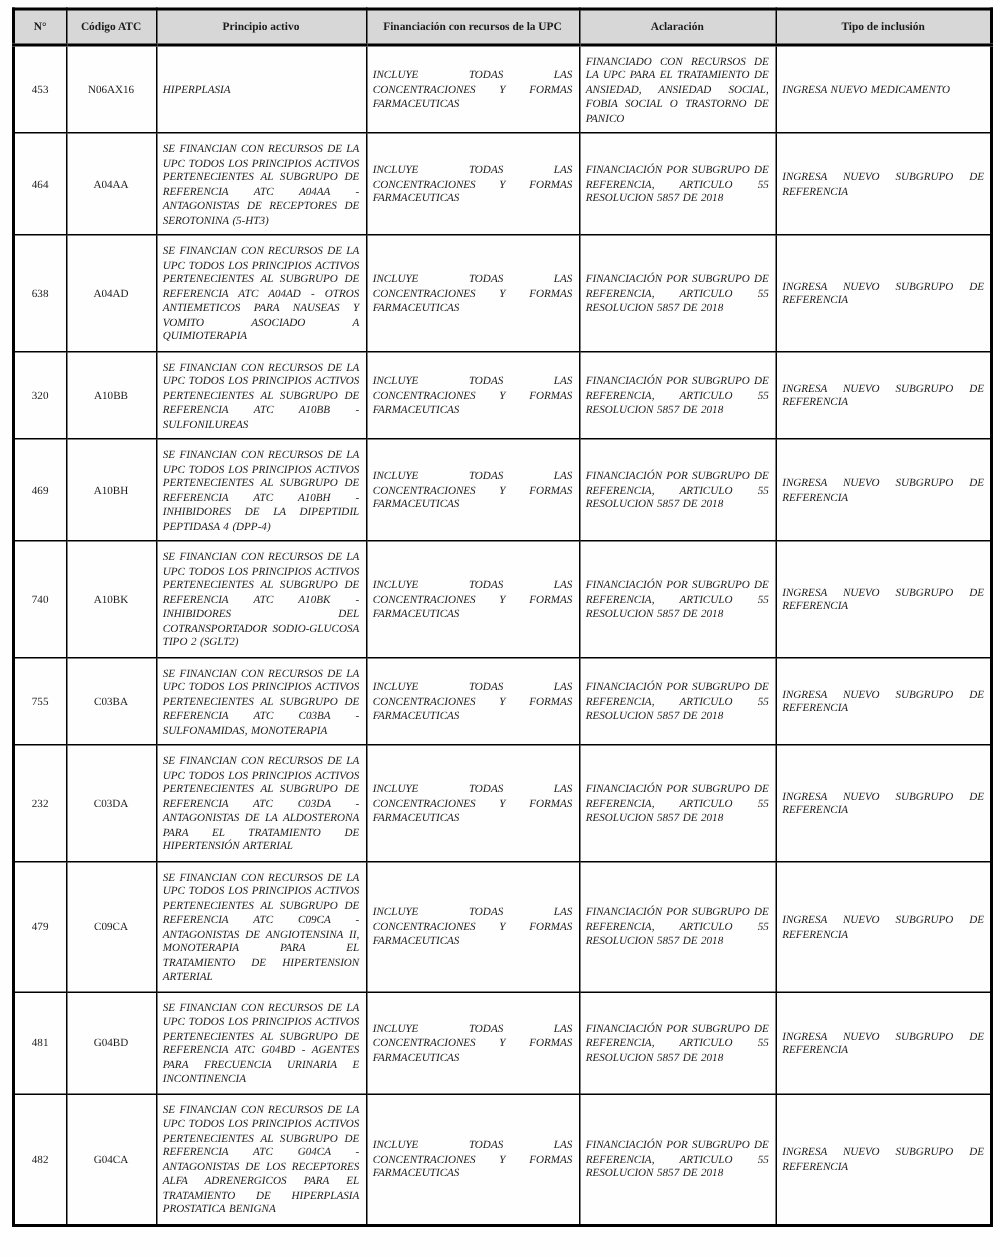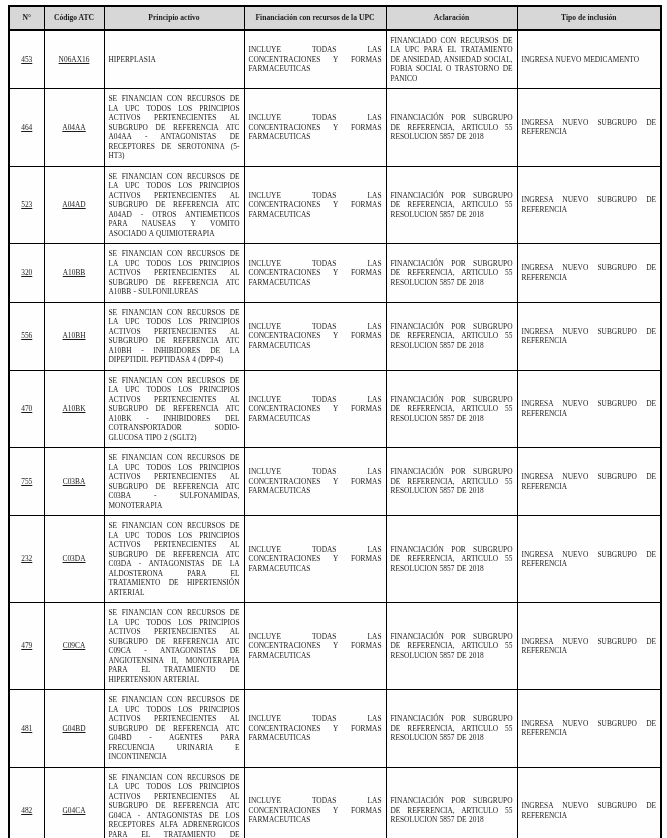--- a/index.html
+++ b/index.html
@@ -45,25 +45,25 @@
   td {
     border: 1px solid #000;
     font-size: 7.4px;
     line-height: 9.5px;
     vertical-align: middle;
     padding: 5px 4px;
     word-spacing: 0.5px;
   }
   td.col-num, td.col-atc {
     text-align: center;
-    text-decoration: underline;
   }
   td.col-principio, td.col-fin, td.col-acl, td.col-tipo {
     text-align: justify;
     text-justify: inter-word;
+    font-style: italic;
   }
 </style>
 </head>
 <body>
 
 <div class="page">
   <table class="atc-table">
     <colgroup>
       <col class="c-num">
         <col class="c-atc">
@@ -93,45 +93,45 @@
     </tr>
         <tr>
       <td class="col-num">464</td>
       <td class="col-atc">A04AA</td>
       <td class="col-principio">SE FINANCIAN CON RECURSOS DE LA UPC TODOS LOS PRINCIPIOS ACTIVOS PERTENECIENTES AL SUBGRUPO DE REFERENCIA ATC A04AA - ANTAGONISTAS DE RECEPTORES DE SEROTONINA (5-HT3)</td>
       <td class="col-fin">INCLUYE TODAS LAS CONCENTRACIONES Y FORMAS FARMACEUTICAS</td>
       <td class="col-acl">FINANCIACIÓN POR SUBGRUPO DE REFERENCIA, ARTICULO 55 RESOLUCION 5857 DE 2018</td>
       <td class="col-tipo">INGRESA NUEVO SUBGRUPO DE REFERENCIA</td>
     </tr>
         <tr>
-      <td class="col-num">523</td>
+      <td class="col-num">638</td>
       <td class="col-atc">A04AD</td>
       <td class="col-principio">SE FINANCIAN CON RECURSOS DE LA UPC TODOS LOS PRINCIPIOS ACTIVOS PERTENECIENTES AL SUBGRUPO DE REFERENCIA ATC A04AD - OTROS ANTIEMETICOS PARA NAUSEAS Y VOMITO ASOCIADO A QUIMIOTERAPIA</td>
       <td class="col-fin">INCLUYE TODAS LAS CONCENTRACIONES Y FORMAS FARMACEUTICAS</td>
       <td class="col-acl">FINANCIACIÓN POR SUBGRUPO DE REFERENCIA, ARTICULO 55 RESOLUCION 5857 DE 2018</td>
       <td class="col-tipo">INGRESA NUEVO SUBGRUPO DE REFERENCIA</td>
     </tr>
         <tr>
       <td class="col-num">320</td>
       <td class="col-atc">A10BB</td>
       <td class="col-principio">SE FINANCIAN CON RECURSOS DE LA UPC TODOS LOS PRINCIPIOS ACTIVOS PERTENECIENTES AL SUBGRUPO DE REFERENCIA ATC A10BB - SULFONILUREAS</td>
       <td class="col-fin">INCLUYE TODAS LAS CONCENTRACIONES Y FORMAS FARMACEUTICAS</td>
       <td class="col-acl">FINANCIACIÓN POR SUBGRUPO DE REFERENCIA, ARTICULO 55 RESOLUCION 5857 DE 2018</td>
       <td class="col-tipo">INGRESA NUEVO SUBGRUPO DE REFERENCIA</td>
     </tr>
         <tr>
-      <td class="col-num">556</td>
+      <td class="col-num">469</td>
       <td class="col-atc">A10BH</td>
       <td class="col-principio">SE FINANCIAN CON RECURSOS DE LA UPC TODOS LOS PRINCIPIOS ACTIVOS PERTENECIENTES AL SUBGRUPO DE REFERENCIA ATC A10BH - INHIBIDORES DE LA DIPEPTIDIL PEPTIDASA 4 (DPP-4)</td>
       <td class="col-fin">INCLUYE TODAS LAS CONCENTRACIONES Y FORMAS FARMACEUTICAS</td>
       <td class="col-acl">FINANCIACIÓN POR SUBGRUPO DE REFERENCIA, ARTICULO 55 RESOLUCION 5857 DE 2018</td>
       <td class="col-tipo">INGRESA NUEVO SUBGRUPO DE REFERENCIA</td>
     </tr>
         <tr>
-      <td class="col-num">470</td>
+      <td class="col-num">740</td>
       <td class="col-atc">A10BK</td>
       <td class="col-principio">SE FINANCIAN CON RECURSOS DE LA UPC TODOS LOS PRINCIPIOS ACTIVOS PERTENECIENTES AL SUBGRUPO DE REFERENCIA ATC A10BK - INHIBIDORES DEL COTRANSPORTADOR SODIO-GLUCOSA TIPO 2 (SGLT2)</td>
       <td class="col-fin">INCLUYE TODAS LAS CONCENTRACIONES Y FORMAS FARMACEUTICAS</td>
       <td class="col-acl">FINANCIACIÓN POR SUBGRUPO DE REFERENCIA, ARTICULO 55 RESOLUCION 5857 DE 2018</td>
       <td class="col-tipo">INGRESA NUEVO SUBGRUPO DE REFERENCIA</td>
     </tr>
         <tr>
       <td class="col-num">755</td>
       <td class="col-atc">C03BA</td>
       <td class="col-principio">SE FINANCIAN CON RECURSOS DE LA UPC TODOS LOS PRINCIPIOS ACTIVOS PERTENECIENTES AL SUBGRUPO DE REFERENCIA ATC C03BA - SULFONAMIDAS, MONOTERAPIA</td>

